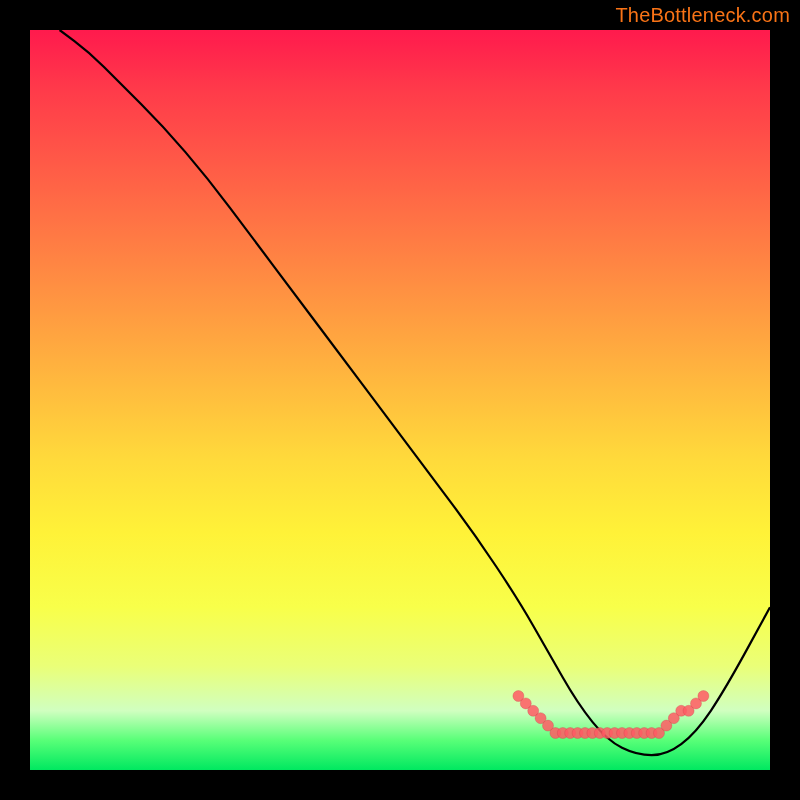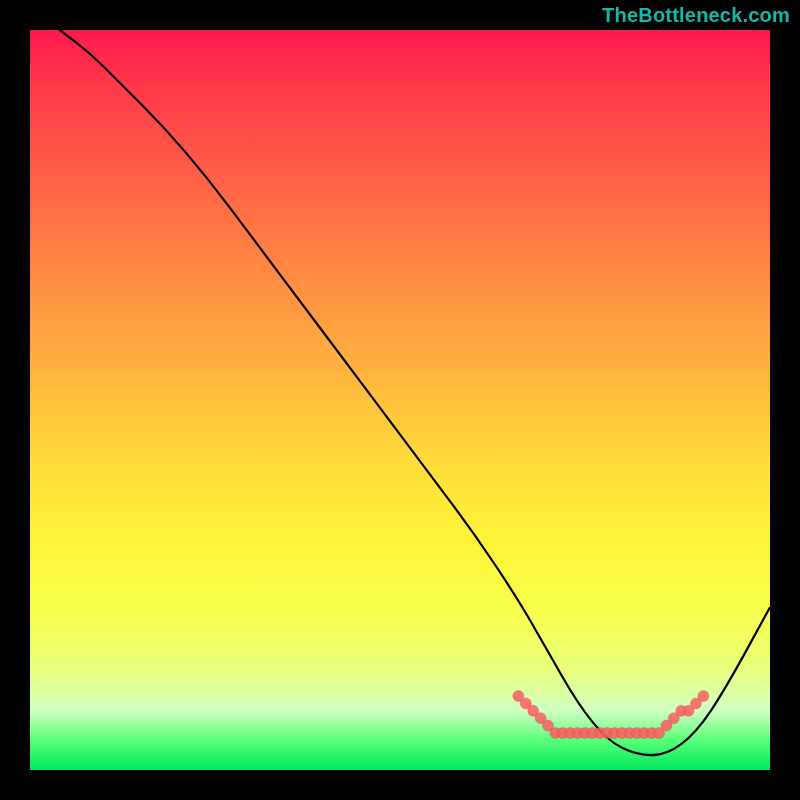--- a/index.html
+++ b/index.html
@@ -14,23 +14,23 @@
   .frame {
     position: relative;
     width: 800px;
     height: 800px;
     background: #000;
   }
   .attribution {
     position: absolute;
     top: 4px;
     right: 10px;
-    color: #14b8a6;
+    color: #f97316;
     font-size: 20px;
-    font-weight: bold;
+    font-weight: normal;
     letter-spacing: 0.2px;
   }
   .plot {
     position: absolute;
     left: 30px;
     top: 30px;
     width: 740px;
     height: 740px;
     background: linear-gradient(to bottom,
       #ff1a4d 0%,

